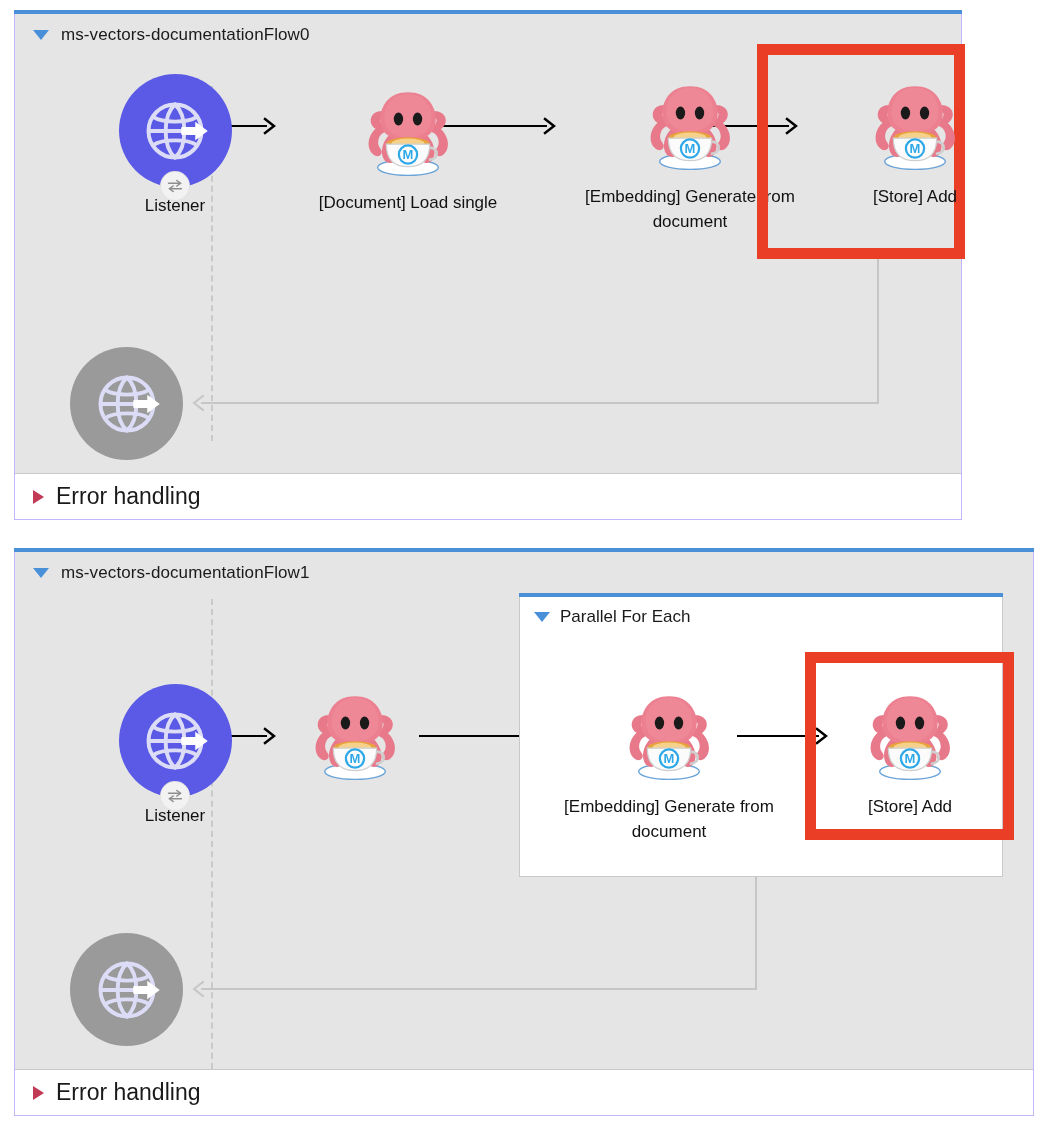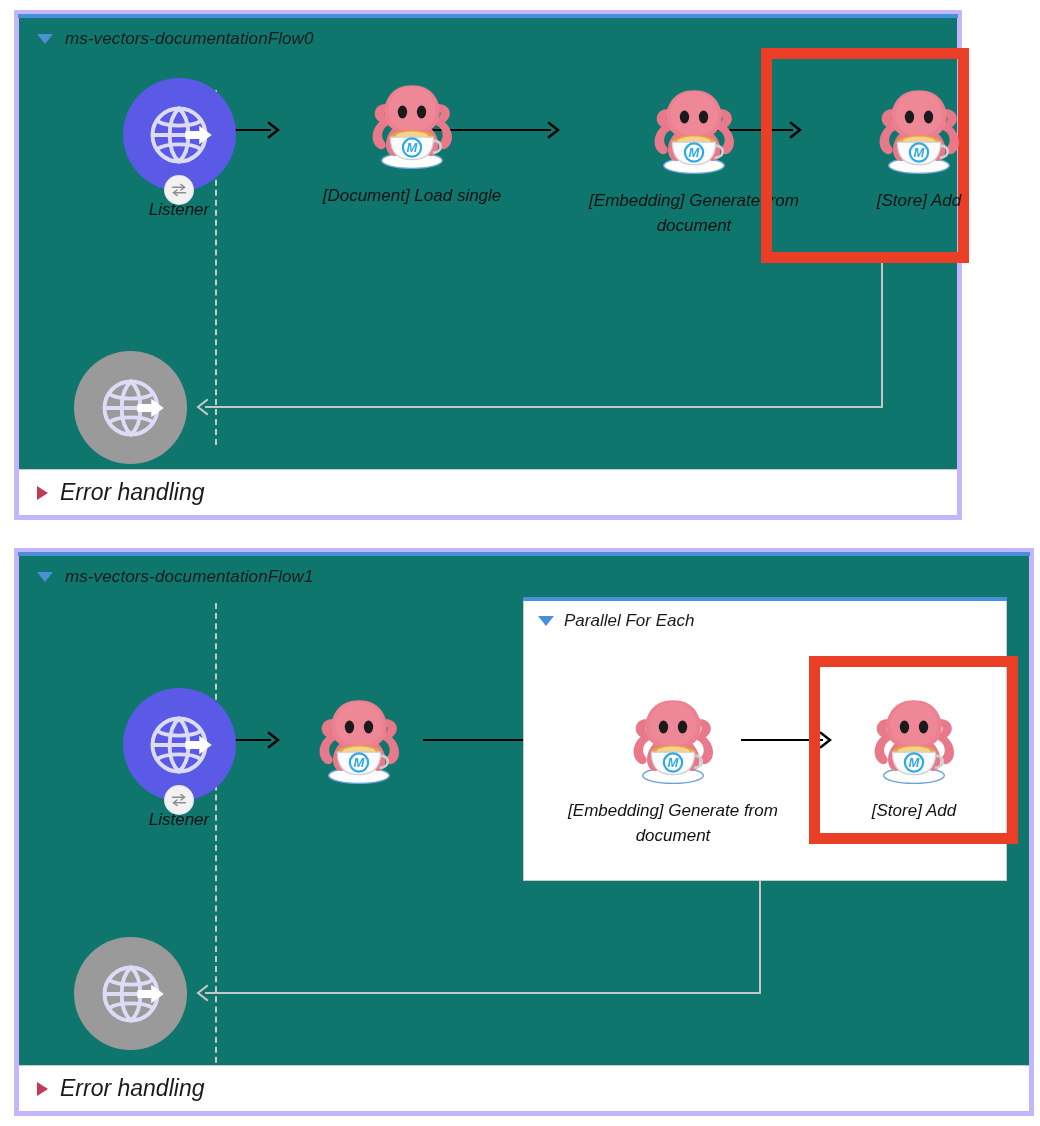--- a/index.html
+++ b/index.html
@@ -3,21 +3,21 @@
 <meta charset="utf-8">
 <style>
   html,body{margin:0;padding:0;background:#ffffff;}
   body{width:1040px;height:1126px;position:relative;
        font-family:"Liberation Sans","DejaVu Sans",sans-serif;
        -webkit-font-smoothing:antialiased;}
 
   .canvas{position:absolute;left:0;top:0;width:1040px;height:1126px;background:#fff;overflow:hidden;}
 
   
-  .flow{position:absolute;background:#0f766e;border:5px solid #c4b5fd;box-sizing:border-box;font-style:italic;}
+  .flow{position:absolute;background:#e5e5e5;border:1px solid #c4b5fd;box-sizing:border-box;}
   .flow-topbar{position:absolute;left:-1px;right:-1px;top:-1px;height:4px;background:#4a90d9;}
   .flow-header{position:absolute;left:0;top:4px;height:40px;display:flex;align-items:center;}
   .flow-title{font-size:17px;color:#1a1a1a;letter-spacing:.1px;}
   .tri-down{width:0;height:0;border-left:8px solid transparent;border-right:8px solid transparent;
             border-top:10px solid #4a90d9;margin:0 12px 0 18px;}
   .tri-right{width:0;height:0;border-top:7px solid transparent;border-bottom:7px solid transparent;
              border-left:11px solid #c13b56;margin:0 12px 0 18px;}
 
   
   .err-strip{position:absolute;left:0;right:0;height:46px;border-top:1px solid #c9c9c9;
@@ -174,21 +174,21 @@
     </div>
 
     <div class="node" style="left:55px;top:336px;">
       <div class="circle gray">
         <svg width="78" height="78" viewBox="0 0 100 100">
             <use href="#globe-arrow"></use>
           </svg>
       </div>
     </div>
 
-    <div class="node" style="left:288px;top:58px;">
+    <div class="node" style="left:288px;top:69px;">
       <svg class="mule" viewBox="0 0 120 120">
           <use href="#mule-icon"></use>
         </svg>
       <div class="node-label">[Document] Load single</div>
     </div>
 
     <div class="node" style="left:570px;top:63px;">
       <svg class="mule" viewBox="0 0 120 120">
           <use href="#mule-icon"></use>
         </svg>

